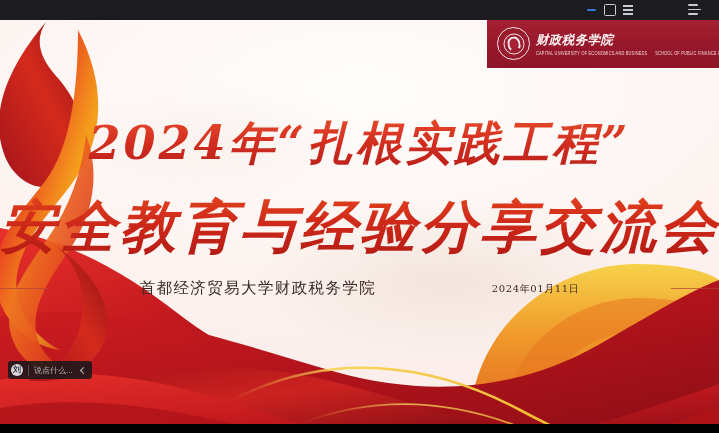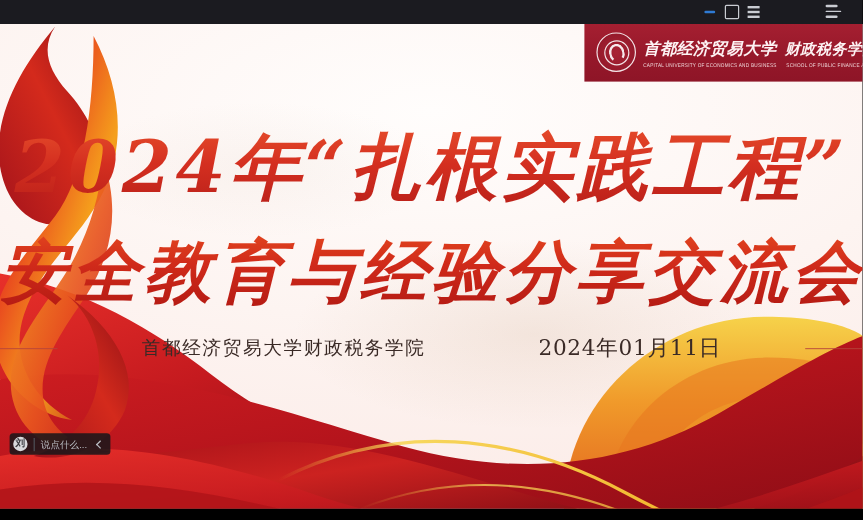--- a/index.html
+++ b/index.html
@@ -206,23 +206,23 @@
   
   .title-wrap {
     position: absolute;
     left: 0; top: 0;
     width: 719px;
     z-index: 30;
     text-align: center;
   }
   .title-line1 {
     position: absolute;
-    top: 80px; left: 0; width: 719px;
+    top: 93px; left: 0; width: 719px;
     font-family: "DejaVu Serif", "Liberation Serif", serif;
-    font-size: 60px;
+    font-size: 46px;
     font-weight: 700;
     font-style: italic;
     letter-spacing: 3px;
     white-space: nowrap;
     background: linear-gradient(180deg, #e8502c 0%, #d42f20 45%, #b51d18 100%);
     -webkit-background-clip: text;
     background-clip: text;
     color: transparent;
     -webkit-text-fill-color: transparent;
     text-shadow: none;
@@ -256,21 +256,21 @@
   .sub-rule { width: 48px; height: 1px; background: #b5443b; opacity: .75; }
   .sub-text {
     font-family: "DejaVu Serif", "Liberation Serif", serif;
     font-size: 15.5px;
     color: #3a2a26;
     letter-spacing: 1.4px;
     white-space: nowrap;
   }
   .sub-date {
     font-family: "DejaVu Serif", "Liberation Serif", serif;
-    font-size: 18px;
+    font-size: 10px;
     color: #3a2a26;
     letter-spacing: .6px;
     white-space: nowrap;
     margin-left: 24px;
   }
 
   
   .chat-pill {
     position: absolute;
     left: 8px;
@@ -407,21 +407,20 @@
       <div class="sub-text">首都经济贸易大学财政税务学院</div>
       <div class="sub-date">2024年01月11日</div>
       <div class="sub-rule"></div>
     </div>
 
     <div class="header-band"></div>
     <div class="brand">
       <div class="emblem"></div>
       <div class="brand-names">
         <div class="brand-cn-row">
-          <span class="brand-cn">首都经济贸易大学</span>
           <span class="brand-cn school">财政税务学院</span>
         </div>
         <div class="brand-en-row">
           <span class="brand-en">CAPITAL UNIVERSITY OF ECONOMICS AND BUSINESS</span>
           <span class="brand-en">SCHOOL OF PUBLIC FINANCE AND TAXATION</span>
         </div>
       </div>
     </div>
 
     <div class="chat-pill">

